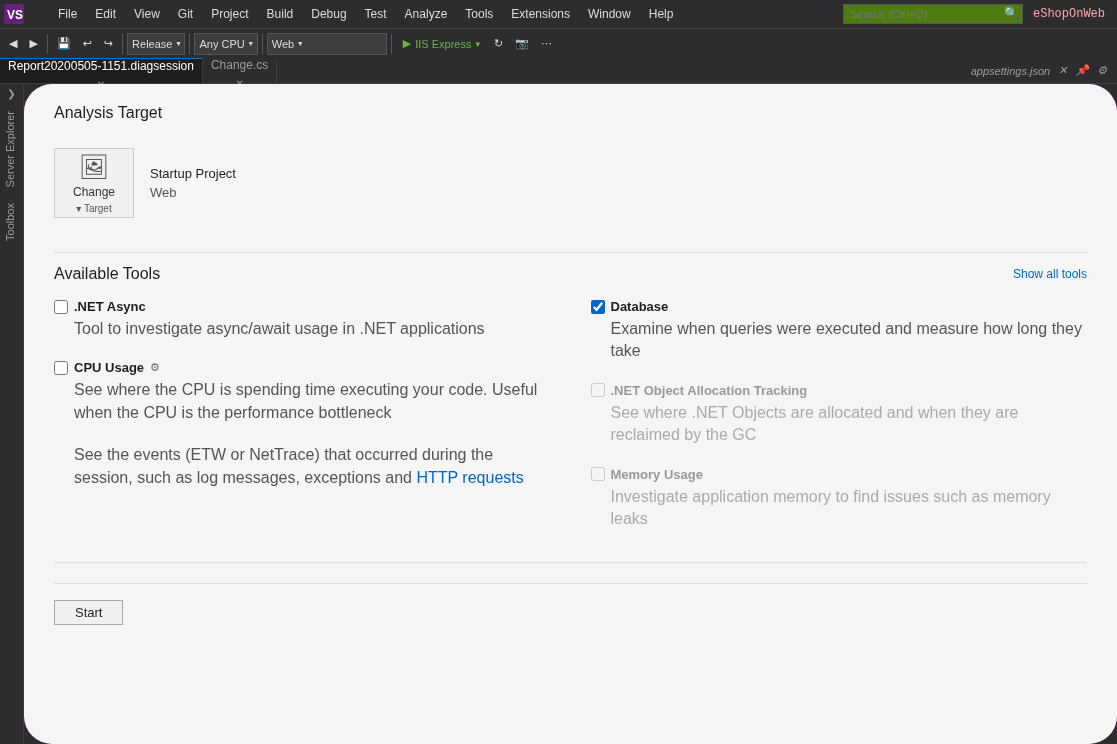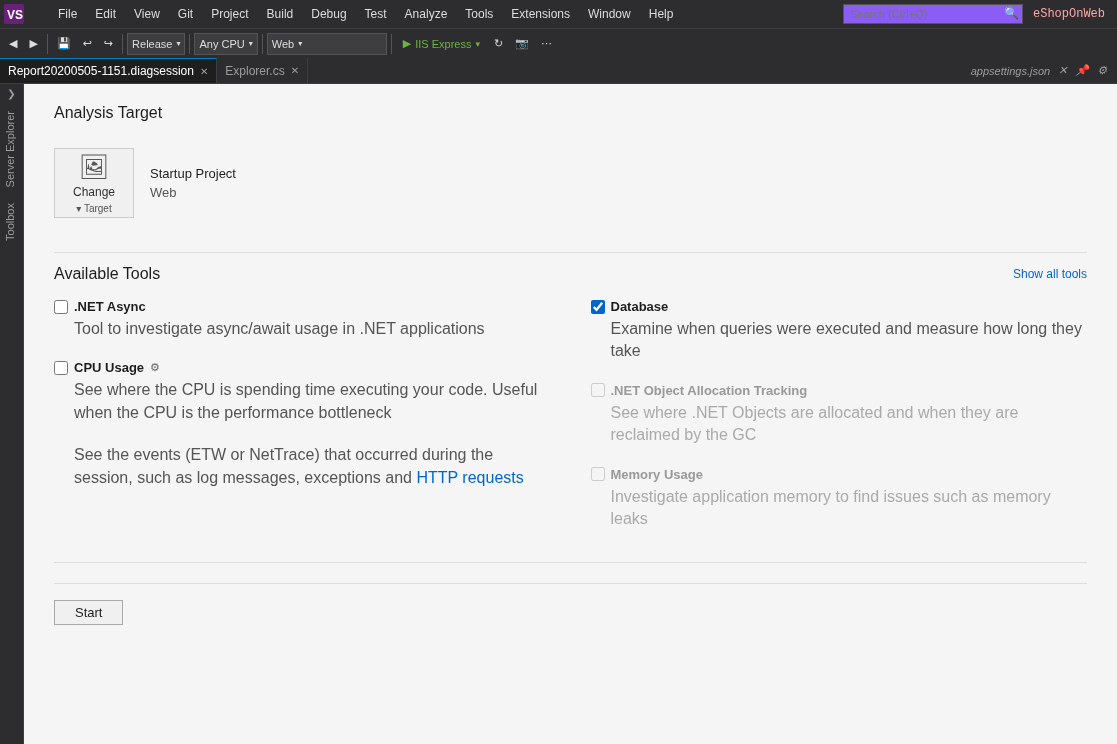--- a/index.html
+++ b/index.html
@@ -3,49 +3,49 @@
   <meta charset="utf-8">
   <style>
     * { box-sizing: border-box; margin: 0; padding: 0; }
     body { font-family: 'Segoe UI', Arial, sans-serif; font-size: 12px; background: #2d2d30; color: #dcdcdc; width: 1117px; height: 744px; overflow: hidden; }
 
     
     .menu-bar { background: #2d2d30; display: flex; align-items: center; height: 28px; padding: 0 4px; gap: 2px; }
     .menu-logo { width: 40px; height: 20px; margin-right: 4px; }
     .menu-logo svg { width: 20px; height: 20px; }
     .menu-item { color: #dcdcdc; padding: 4px 8px; cursor: pointer; font-size: 12px; }
-    .search-bar { margin-left: auto; background: #8b5cf6; border: 1px solid #555; color: #dcdcdc; padding: 2px 24px 2px 6px; width: 180px; height: 20px; font-size: 11px; }
+    .search-bar { margin-left: auto; background: #4d7c0f; border: 1px solid #555; color: #dcdcdc; padding: 2px 24px 2px 6px; width: 180px; height: 20px; font-size: 11px; }
     .menu-user { color: #fca5a5; padding: 4px 8px; font-size: 12px; font-family: Liberation Mono, monospace; }
 
     
     .toolbar { background: #2d2d30; display: flex; align-items: center; height: 30px; padding: 0 4px; gap: 2px; border-top: 1px solid #3e3e40; }
     .tb-btn { background: transparent; border: 1px solid transparent; color: #dcdcdc; padding: 2px 4px; cursor: pointer; font-size: 11px; display: flex; align-items: center; gap: 2px; height: 24px; }
     .tb-sep { width: 1px; height: 20px; background: #555; margin: 0 2px; }
     .tb-dropdown { background: #3e3e40; border: 1px solid #555; color: #dcdcdc; padding: 2px 4px; font-size: 11px; height: 22px; cursor: pointer; display: flex; align-items: center; gap: 4px; }
     .tb-dropdown-arrow { font-size: 8px; }
     .run-btn { background: transparent; border: 1px solid transparent; color: #6db33f; padding: 2px 6px; cursor: pointer; font-size: 11px; display: flex; align-items: center; gap: 4px; height: 24px; }
 
     
     .tab-bar { background: #2d2d30; display: flex; align-items: stretch; height: 26px; border-bottom: 1px solid #3e3e40; }
-    .tab { display: flex; align-items: center; padding: 0 8px; gap: 6px; cursor: pointer; font-size: 12px; color: #9d9d9d; border-right: 1px solid #3e3e40; }
+    .tab { display: flex; align-items: center; padding: 0 8px; gap: 6px; cursor: pointer; font-size: 12px; color: #9d9d9d; border-right: 1px solid #3e3e40; flex-direction: column; }
     .tab.active { background: #1e1e1e; color: #ffffff; border-top: 1px solid #007acc; }
     .tab-close { color: #9d9d9d; cursor: pointer; font-size: 10px; }
     .tab-right { margin-left: auto; display: flex; align-items: center; padding: 0 6px; font-style: italic; }
     .tab-right-item { color: #9d9d9d; font-size: 11px; padding: 0 4px; cursor: pointer; }
 
     
     .main-layout { display: flex; height: calc(744px - 28px - 30px - 26px); }
 
     
     .side-panel { width: 24px; background: #2d2d30; display: flex; flex-direction: column; border-right: 1px solid #3e3e40; }
     .side-tab { writing-mode: vertical-rl; transform: rotate(180deg); color: #9d9d9d; font-size: 11px; padding: 8px 4px; cursor: pointer; white-space: nowrap; }
     .side-expand { color: #9d9d9d; font-size: 10px; padding: 4px; cursor: pointer; text-align: center; }
 
     
-    .content-area { flex: 1; background: #a21caf; overflow-y: auto; display: flex; }
+    .content-area { flex: 1; background: #a21caf; overflow-y: auto; display: flex; border-radius: 28px; }
 
     
     .diag-content { flex: 1; padding: 20px 30px; background: #f5f5f5; color: #333; overflow-y: auto; }
 
     
     .section-title { font-size: 16px; color: #1e1e1e; margin-bottom: 16px; font-weight: normal; }
     .target-box { display: flex; align-items: center; gap: 16px; margin-bottom: 24px; padding: 10px 0; }
     .target-icon-box { width: 80px; height: 70px; border: 1px solid #ccc; display: flex; flex-direction: column; align-items: center; justify-content: center; gap: 4px; cursor: pointer; background: #f0f0f0; }
     .target-icon { font-size: 24px; color: #555; }
     .target-label { font-size: 12px; color: #333; }
@@ -137,21 +137,21 @@
   <button class="tb-btn">📷</button>
   <button class="tb-btn">⋯</button>
 </div>
 
 <div class="tab-bar">
   <div class="tab active">
     <span>Report20200505-1151.diagsession</span>
     <span class="tab-close">✕</span>
   </div>
   <div class="tab">
-    <span>Explorer.cs</span>
+    <span>Change.cs</span>
     <span class="tab-close">✕</span>
   </div>
   <div class="tab-right">
     <span class="tab-right-item">appsettings.json</span>
     <span class="tab-right-item">✕</span>
     <span class="tab-right-item">📌</span>
     <span class="tab-right-item">⚙</span>
   </div>
 </div>
 

